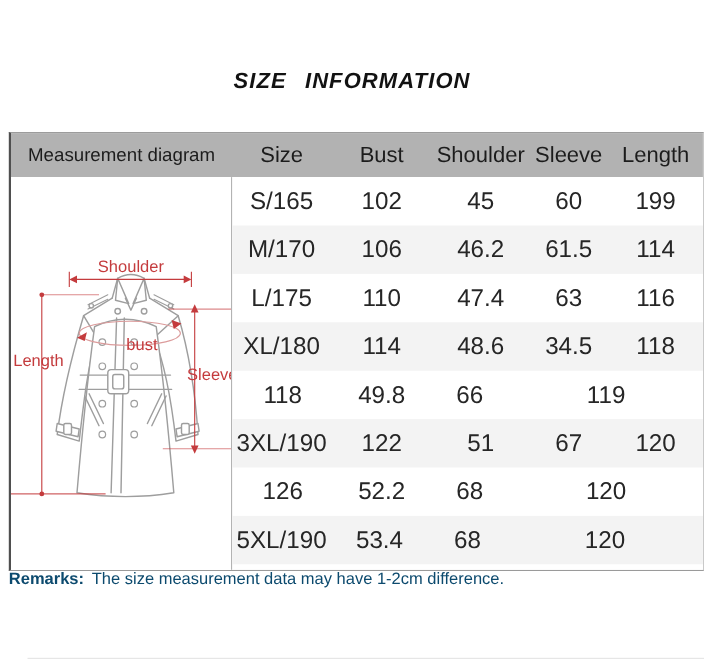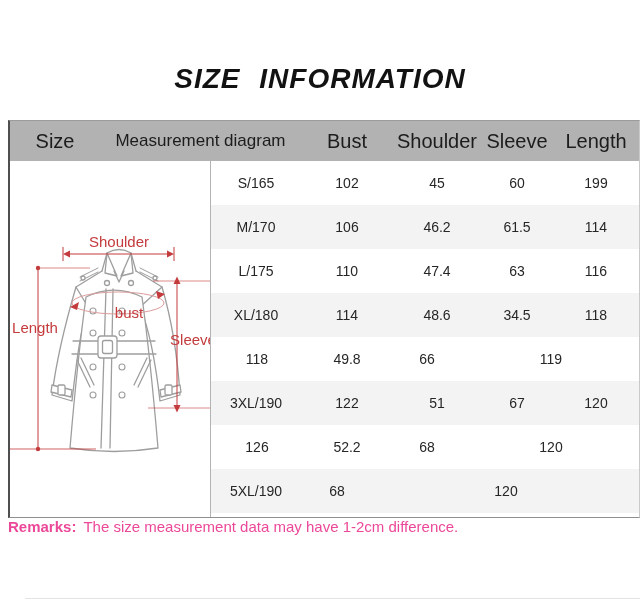--- a/index.html
+++ b/index.html
@@ -2,61 +2,61 @@
 <html><head>
 <meta charset="utf-8">
 <style>
   html,body { margin:0; padding:0; background:#ffffff; }
   .screen {
     position:relative; width:640px; height:601px; background:#ffffff;
     font-family:"Liberation Sans", sans-serif; overflow:hidden;
   }
   .title {
     position:absolute; top:63px; left:0; width:100%; margin:0;
-    text-align:center; font-size:28px; font-weight:bold; font-style:italic;
+    text-align:center; font-size:20px; font-weight:bold; font-style:italic;
     letter-spacing:1px; word-spacing:10px; color:#121212;
   }
   .size-table {
     position:absolute; top:120px; left:8px; width:632px; box-sizing:border-box;
     border-left:2px solid #4f4f4f; border-right:1px solid #c9c9c9;
     border-top:1px solid #9c9c9c; border-bottom:1px solid #8f8f8f;
   }
   .thead {
     display:flex; height:40px; background:#b2b2b2; align-items:center;
     color:#1c1c1c; font-size:20px;
   }
   .th { text-align:center; }
   .th-diagram { width:201px; font-size:17px; }
   .w1{width:90px}.w2{width:92px}.w3{width:88px}.w4{width:72px}.w5{flex:1}
   .tbody { display:flex; background:#ffffff; }
   .diagram-cell {
     width:201px; box-sizing:border-box; border-right:1px solid #b3b3b3;
     background:#ffffff;
   }
   .rows { flex:1; }
-  .row { display:flex; height:44px; align-items:center; font-size:14px; color:#262626; }
+  .row { display:flex; height:44px; align-items:center; font-size:22px; color:#262626; }
   .row:nth-child(even) { background:#f3f3f3; }
   .td { text-align:center; }
-  .remarks { position:absolute; top:518px; left:8px; font-size:15px; color:#ec4899; }
+  .remarks { position:absolute; top:518px; left:8px; font-size:15px; color:#0c4a6e; }
   .remarks-label { font-weight:bold; margin-right:7px; }
   .bottom-line { position:absolute; left:25px; right:0; bottom:2px; height:1px; background:#e4e4e4; }
   svg text { font-family:"Liberation Sans", sans-serif; }
 </style>
 </head>
 <body>
 
 <div class="screen">
 
   <h1 class="title">SIZE INFORMATION</h1>
 
   <div class="size-table">
 
     <div class="thead">
+      <div class="th th-diagram">Measurement diagram</div>
       <div class="th w1">Size</div>
-      <div class="th th-diagram">Measurement diagram</div>
       <div class="th w2">Bust</div>
       <div class="th w3">Shoulder</div>
       <div class="th w4">Sleeve</div>
       <div class="th w5">Length</div>
     </div>
 
     <div class="tbody">
 
       <div class="diagram-cell">
         <svg width="200" height="352" viewBox="0 0 200 352">
@@ -173,20 +173,21 @@
           <div class="td w5">120</div>
         </div>
         <div class="row">
           <div class="td w2">126</div>
           <div class="td w3">52.2</div>
           <div class="td w4">68</div>
           <div class="td w5">120</div>
         </div>
         <div class="row">
           <div class="td w1">5XL/190</div>
+          <div class="td w3">53.4</div>
           <div class="td w4">68</div>
           <div class="td w5">120</div>
         </div>
       </div>
     </div>
   </div>
 
   <div class="remarks">
     <span class="remarks-label">Remarks:</span><span class="remarks-text">The size measurement data may have 1-2cm difference.</span>
   </div>

